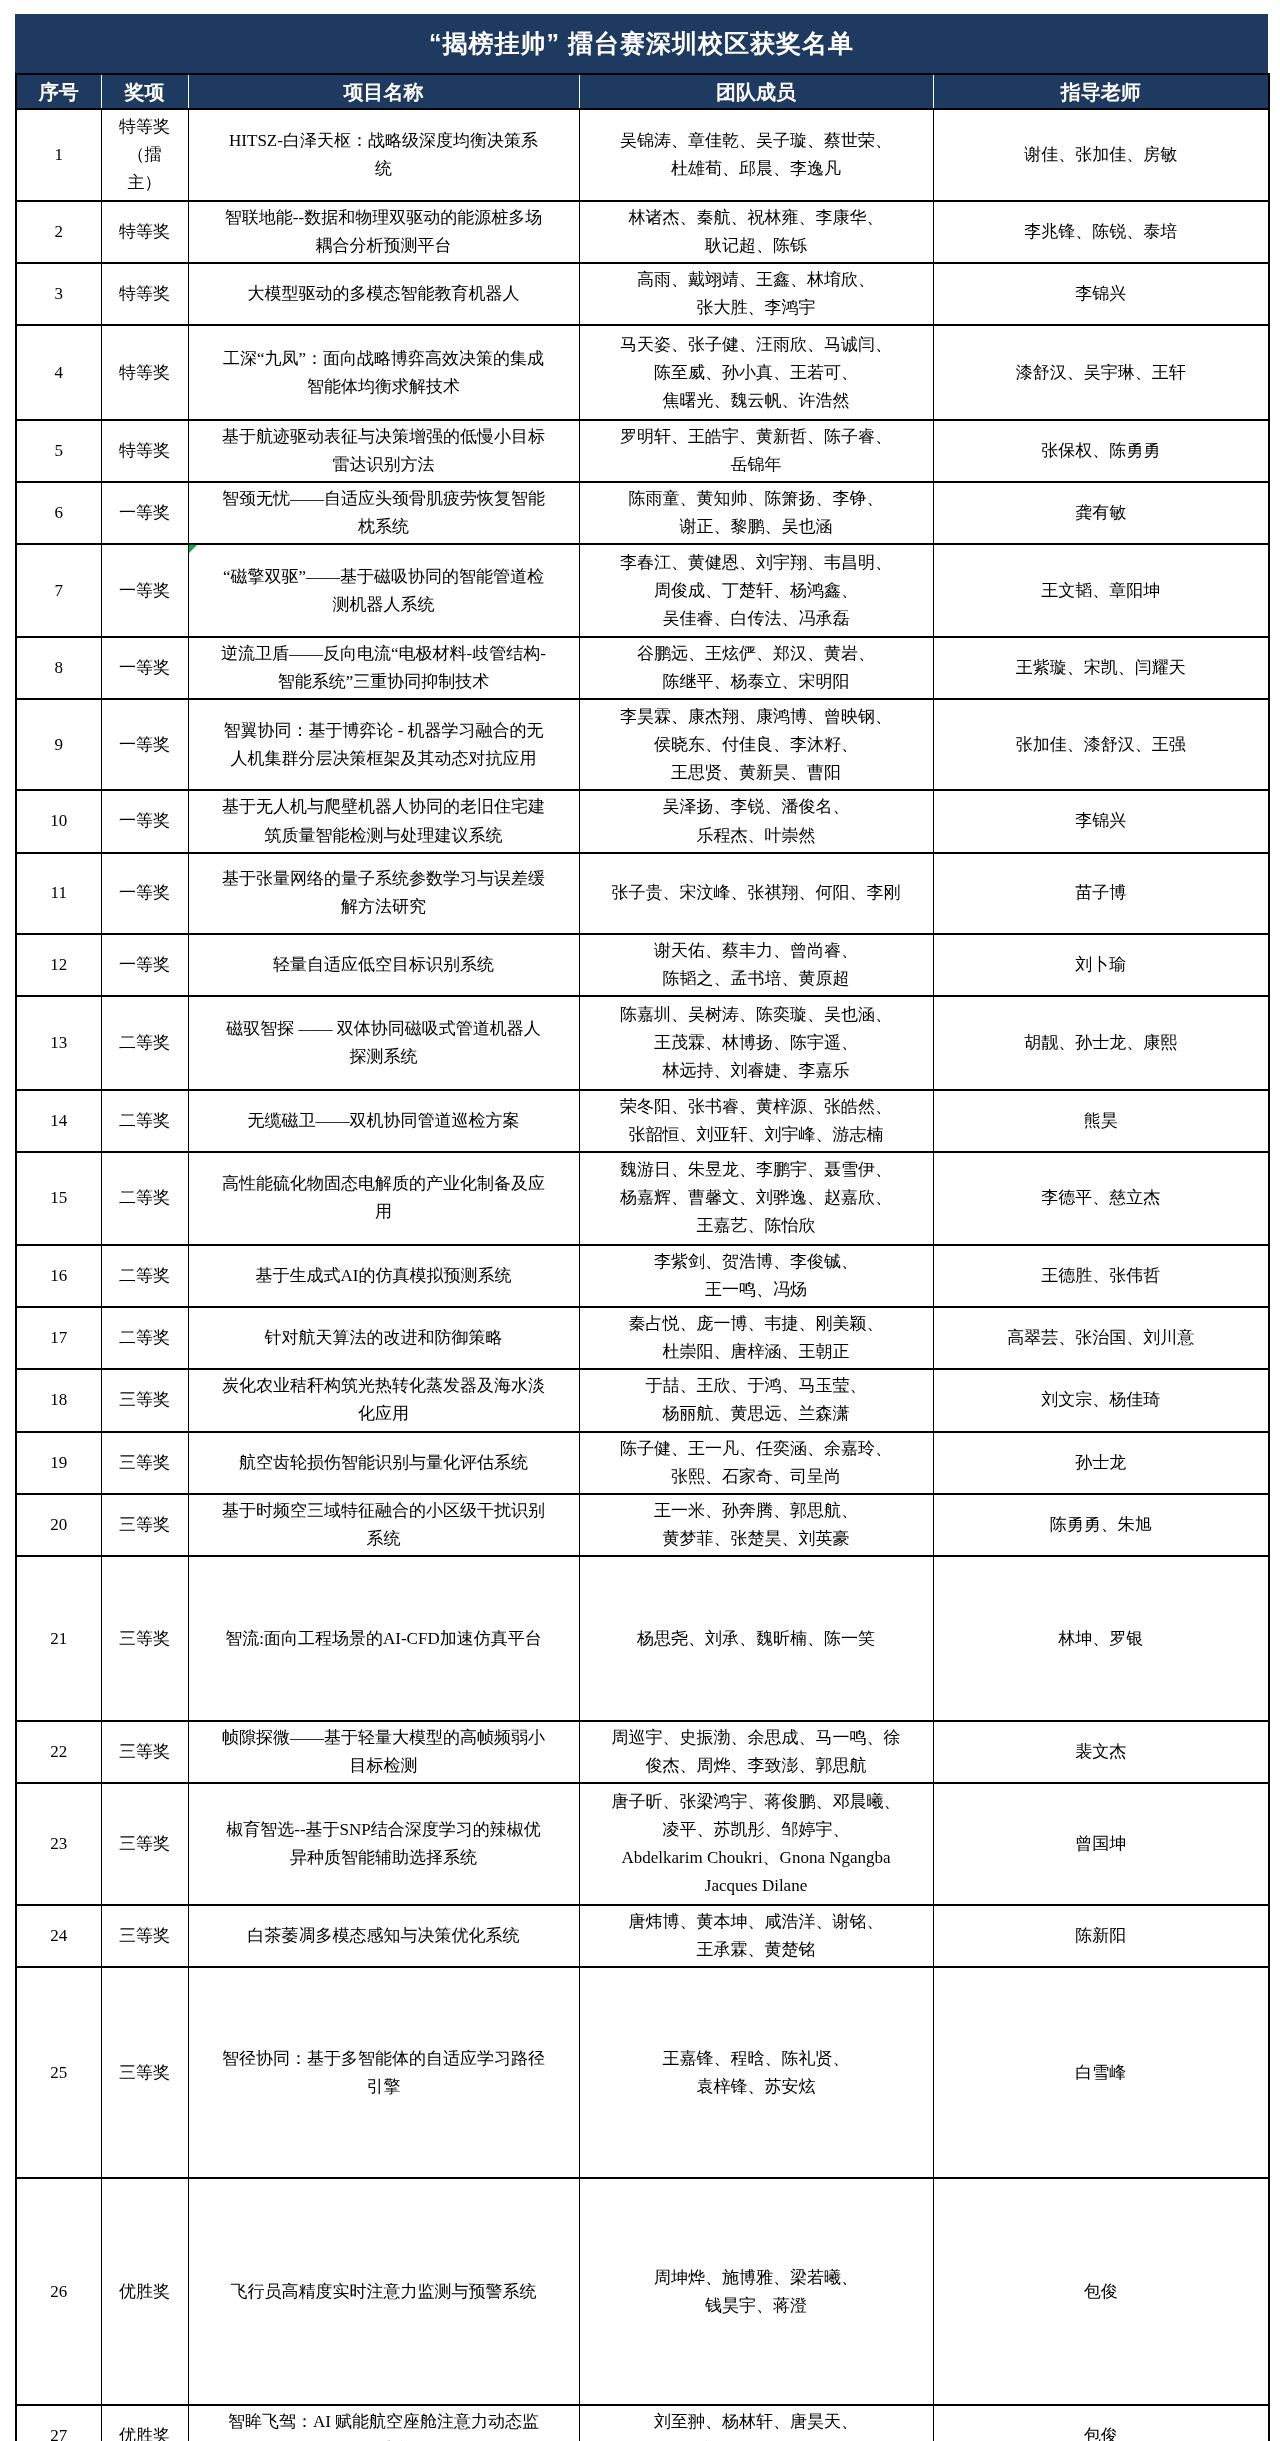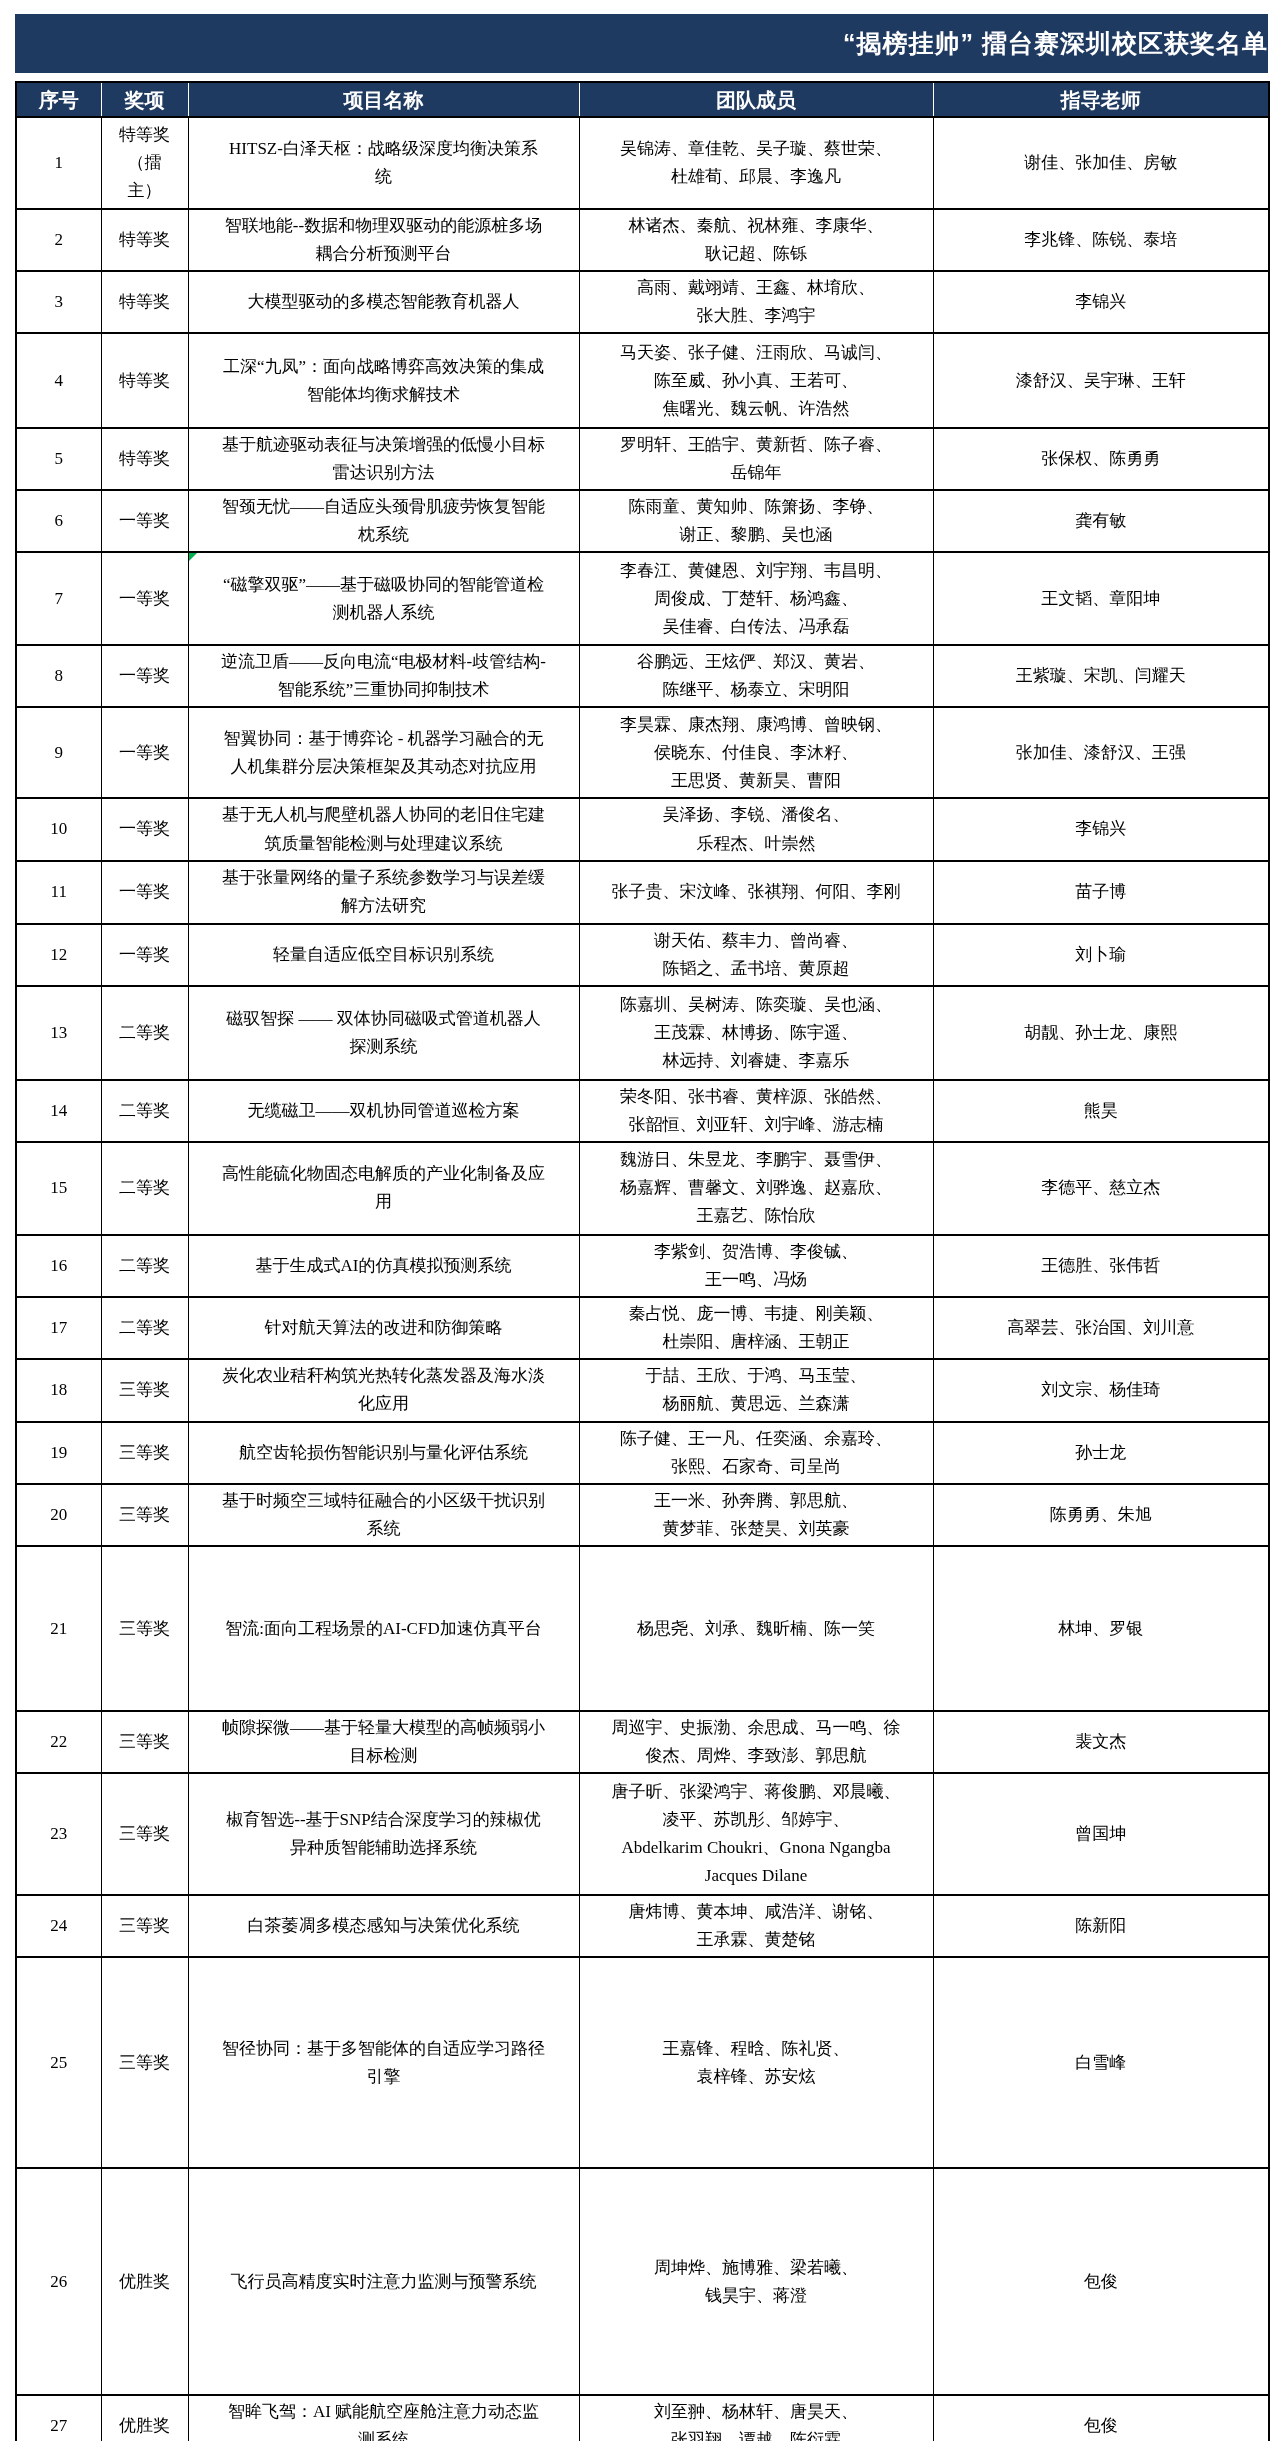--- a/index.html
+++ b/index.html
@@ -4,24 +4,24 @@
 <style>
   html,body{margin:0;padding:0;}
   body{
     width:1280px;height:2441px;background:#ffffff;
     font-family:"Liberation Serif","DejaVu Serif",serif;
     -webkit-font-smoothing:antialiased;
   }
   .page{position:absolute;left:15px;top:14px;width:1253px;}
   .title-bar{
     background:#1F3A60;color:#ffffff;
-    height:59px;line-height:59px;text-align:right;
+    height:59px;line-height:59px;text-align:center;
     font-size:25px;font-weight:bold;letter-spacing:1px;
     font-family:"Liberation Sans","DejaVu Sans",sans-serif;
-    margin-bottom:8px;
+    margin-bottom:0;
   }
   table.awards{
     border-collapse:collapse;table-layout:fixed;width:1253px;
     border:2px solid #000;
   }
   table.awards th,table.awards td{
     text-align:center;vertical-align:middle;
     white-space:pre-line;word-break:break-all;
     padding:2px 2px;
   }
@@ -153,21 +153,21 @@
         </tr>
         <tr style="height: 60px;">
           <td class="c-no">10</td>
           <td class="c-award">一等奖</td>
           <td class="c-project">基于无人机与爬壁机器人协同的老旧住宅建
 筑质量智能检测与处理建议系统</td>
           <td class="c-members">吴泽扬、李锐、潘俊名、
 乐程杰、叶崇然</td>
           <td class="c-teachers">李锦兴</td>
         </tr>
-        <tr style="height: 63px;">
+        <tr style="height: 81px;">
           <td class="c-no">11</td>
           <td class="c-award">一等奖</td>
           <td class="c-project">基于张量网络的量子系统参数学习与误差缓
 解方法研究</td>
           <td class="c-members">张子贵、宋汶峰、张祺翔、何阳、李刚</td>
           <td class="c-teachers">苗子博</td>
         </tr>
         <tr style="height: 60px; padding-left: 16px;">
           <td class="c-no">12</td>
           <td class="c-award">一等奖</td>

